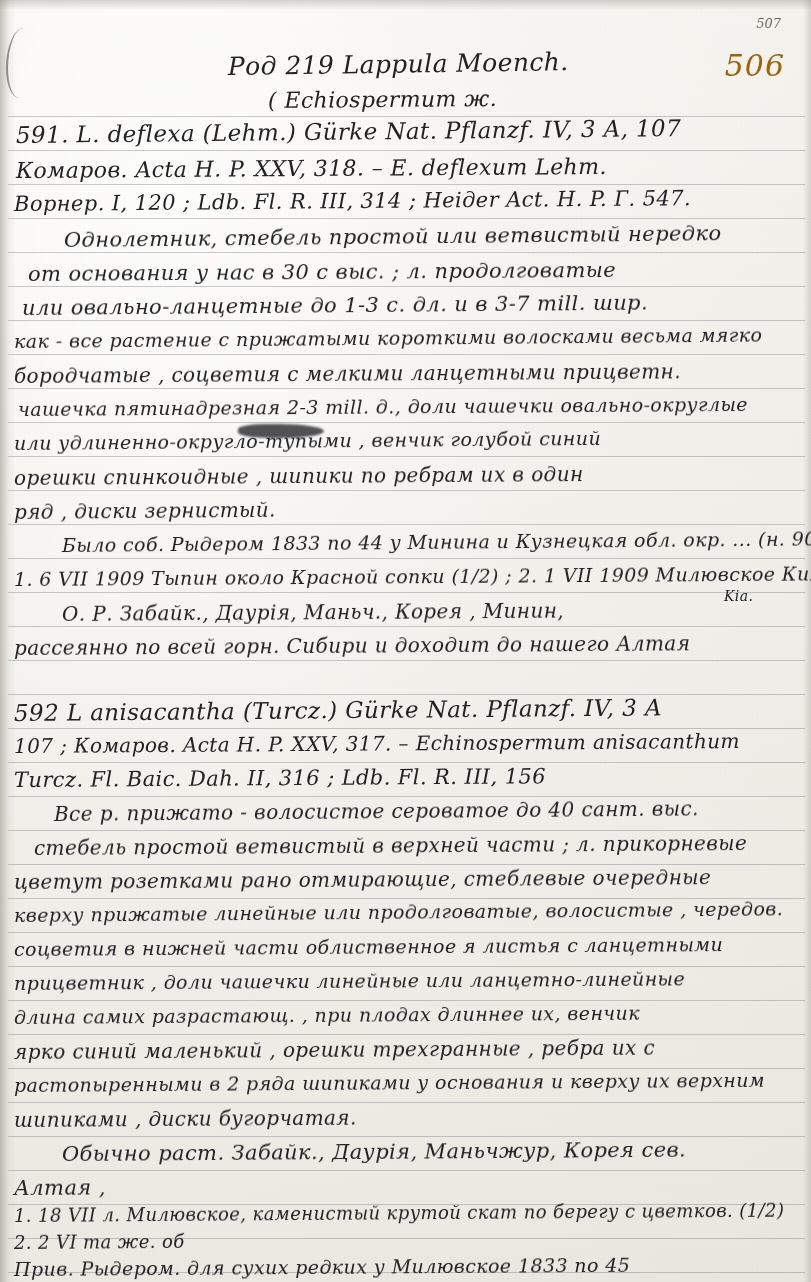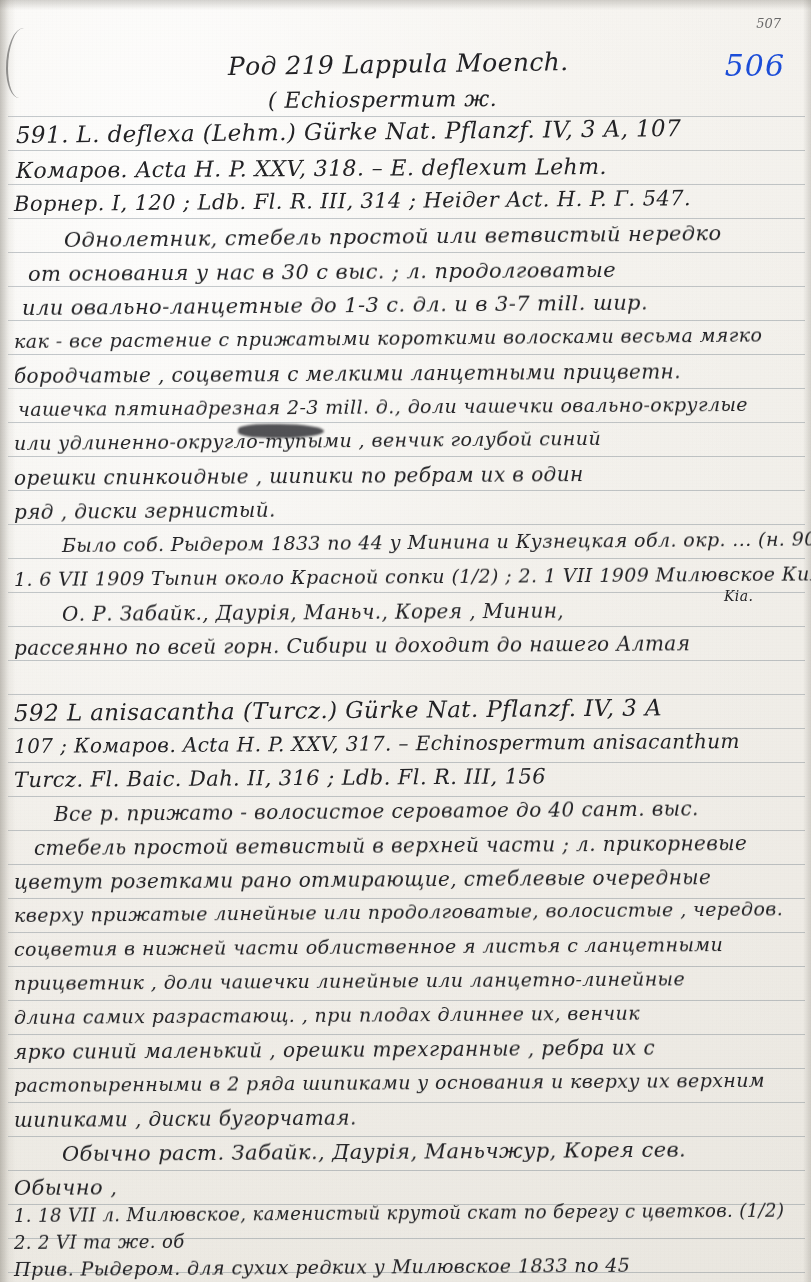--- a/index.html
+++ b/index.html
@@ -97,21 +97,21 @@
   .hw.blur {
     filter: blur(0.25px);
   }
   .num-top {
     position: absolute;
     right: 26px;
     top: 48px;
     font-family: "DejaVu Serif", serif;
     font-style: italic;
     font-size: 30px;
-    color: #1d4ed8;
+    color: #a16207;
     letter-spacing: 1px;
     margin-left: 20px;
   }
   .num-top-small {
     position: absolute;
     right: 30px;
     top: 16px;
     font-family: "DejaVu Serif", serif;
     font-style: italic;
     font-size: 13px;
@@ -206,19 +206,19 @@
   <div class="hw ink blur" style="left:34px; top:836px; font-size:20px; transform: rotate(-0.4deg);">стебель простой ветвистый в верхней части ; л. прикорневые</div>
   <div class="hw ink blur" style="left:14px; top:870px; font-size:20px; transform: rotate(-0.4deg);">цветут розетками рано отмирающие, стеблевые очередные</div>
   <div class="hw ink blur" style="left:14px; top:904px; font-size:19px; transform: rotate(-0.5deg);">кверху прижатые линейные или продолговатые, волосистые , чередов.</div>
   <div class="hw ink blur" style="left:14px; top:938px; font-size:19px; transform: rotate(-0.4deg);">соцветия в нижней части облиственное я листья с ланцетными</div>
   <div class="hw ink blur" style="left:14px; top:972px; font-size:19px; transform: rotate(-0.4deg);">прицветник , доли чашечки линейные или ланцетно-линейные</div>
   <div class="hw ink blur" style="left:14px; top:1006px; font-size:19px; transform: rotate(-0.4deg);">длина самих разрастающ. , при плодах длиннее их, венчик</div>
   <div class="hw ink blur" style="left:14px; top:1040px; font-size:20px; transform: rotate(-0.4deg);">ярко синий маленький , орешки трехгранные , ребра их с</div>
   <div class="hw ink blur" style="left:14px; top:1074px; font-size:19px; transform: rotate(-0.4deg);">растопыренными в 2 ряда шипиками у основания и кверху их верхним</div>
   <div class="hw ink blur" style="left:14px; top:1108px; font-size:20px; transform: rotate(-0.4deg);">шипиками , диски бугорчатая.</div>
   <div class="hw ink blur" style="left:62px; top:1142px; font-size:21px; transform: rotate(-0.4deg);">Обычно раст. Забайк., Даурія, Маньчжур, Корея сев.</div>
-  <div class="hw ink blur" style="left:14px; top:1176px; font-size:21px; transform: rotate(-0.4deg);">Обычно ,</div>
+  <div class="hw ink blur" style="left:14px; top:1176px; font-size:21px; transform: rotate(-0.4deg);">Алтая ,</div>
   <div class="hw ink blur" style="left:14px; top:1205px; font-size:18px; transform: rotate(-0.4deg);">1. 18 VII л. Милювское, каменистый крутой скат по берегу с цветков. (1/2)</div>
   <div class="hw ink blur" style="left:14px; top:1232px; font-size:18px; transform: rotate(-0.4deg);">2. 2 VI та же. об</div>
   <div class="hw ink blur" style="left:14px; top:1258px; font-size:19px; transform: rotate(-0.4deg);">Прив. Рыдером. для сухих редких у Милювское 1833 по 45</div>
 
   <div class="grain"></div>
 </div>
 
 </body></html>

